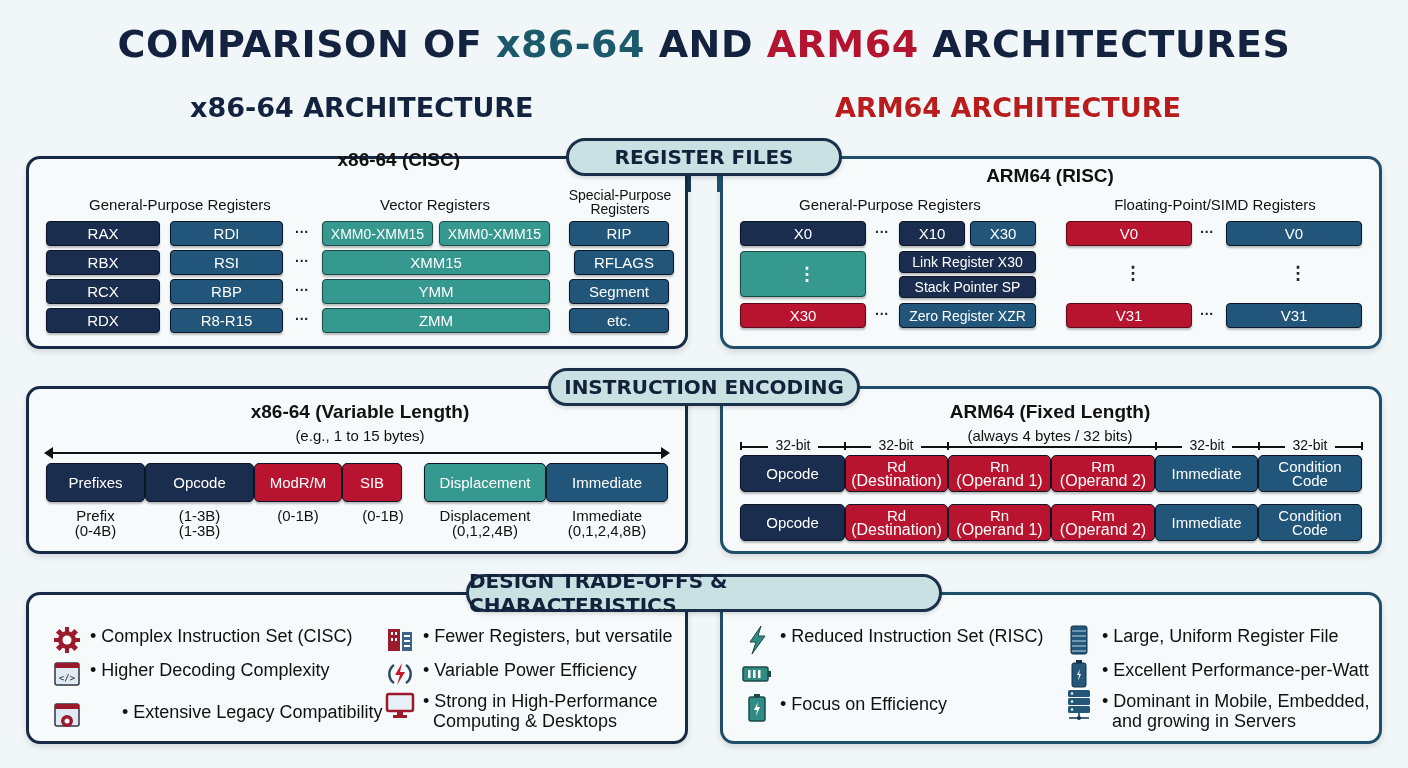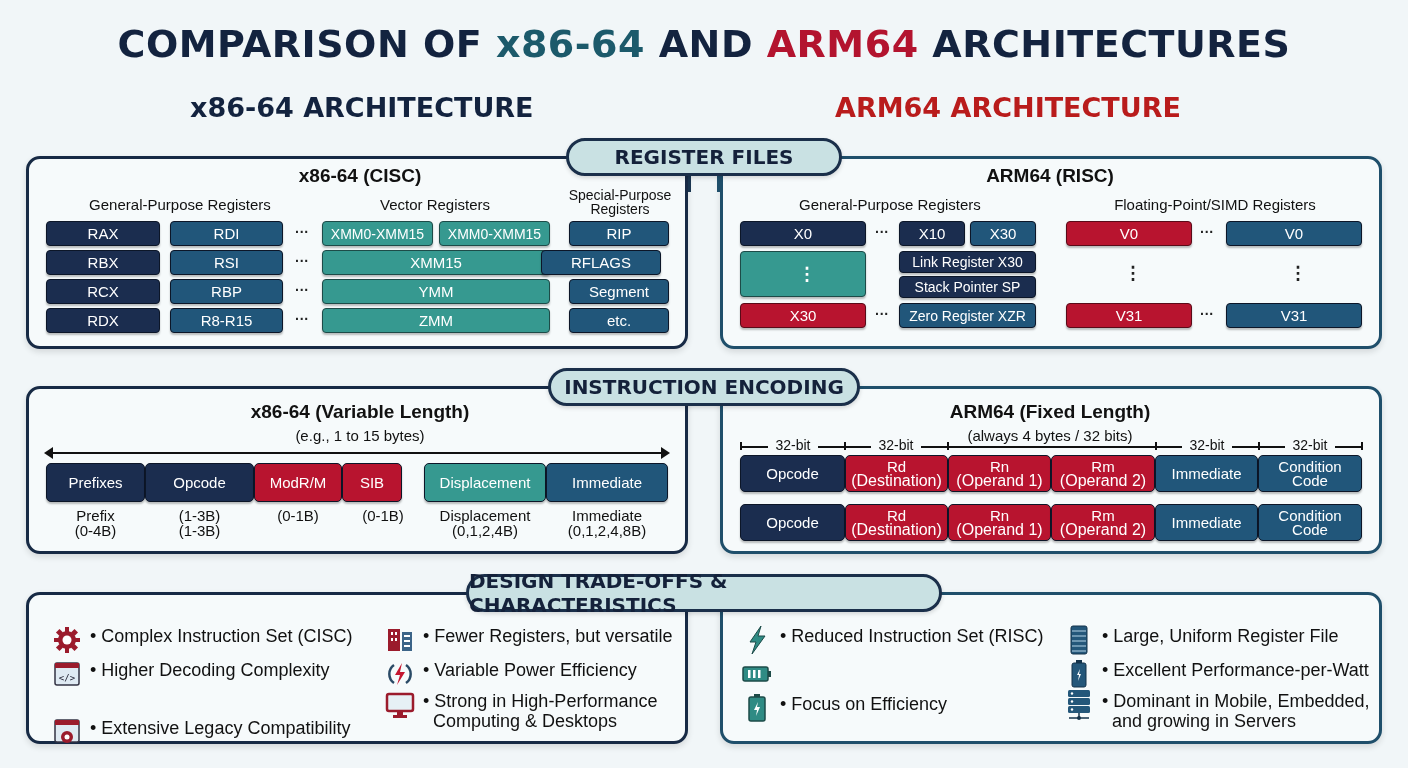--- a/index.html
+++ b/index.html
@@ -84,21 +84,21 @@
 </div>
 <div class="abs subtitle left">x86-64 ARCHITECTURE</div>
 <div class="abs subtitle right">ARM64 ARCHITECTURE</div>
 
 <div class="panel left" style="left:26px; top:156px; width:662px; height:193px;"></div>
 <div class="panel right" style="left:720px; top:156px; width:662px; height:193px;"></div>
 <div class="pill" style="left:566px; top:138px; width:276px;">REGISTER FILES</div>
 <div class="vline" style="left:688px; top:176px; height:16px;"></div>
 <div class="vline" style="left:717px; top:176px; height:16px; background:#1f4f6b;"></div>
 
-<div class="ptitle" style="left:260px; top:165px; width:200px;">x86-64 (CISC)</div>
+<div class="ptitle" style="left:260px; top:149px; width:200px;text-align:right;">x86-64 (CISC)</div>
 <div class="plabel" style="left:50px; top:197px; width:260px;">General-Purpose Registers</div>
 <div class="plabel" style="left:330px; top:197px; width:210px;">Vector Registers</div>
 <div class="plabel" style="left:556px; top:188px; width:128px; font-size:14px; line-height:14px;">
   <div>Special-Purpose</div>
   <div>Registers</div>
 </div>
 
 <div class="reg navy" style="left:46px; top:221px; width:114px;">RAX</div>
 <div class="reg navy" style="left:46px; top:250px; width:114px;">RBX</div>
 <div class="reg navy" style="left:46px; top:279px; width:114px;">RCX</div>
@@ -114,21 +114,21 @@
 <div class="dots" style="left:295px; top:282px;">···</div>
 <div class="dots" style="left:295px; top:311px;">···</div>
 
 <div class="reg teal" style="left:322px; top:221px; width:111px; font-size:14px;">XMM0-XMM15</div>
 <div class="reg teal" style="left:439px; top:221px; width:111px; font-size:14px;">XMM0-XMM15</div>
 <div class="reg teal" style="left:322px; top:250px; width:228px;">XMM15</div>
 <div class="reg teal" style="left:322px; top:279px; width:228px;">YMM</div>
 <div class="reg teal" style="left:322px; top:308px; width:228px;">ZMM</div>
 
 <div class="reg steel" style="left:569px; top:221px; width:100px;">RIP</div>
-<div class="reg steel" style="left:541px; top:250px; width:120px;">RFLAGS</div>
+<div class="reg steel" style="left:574px; top:250px; width:100px;">RFLAGS</div>
 <div class="reg steel" style="left:569px; top:279px; width:100px;">Segment</div>
 <div class="reg steel" style="left:569px; top:308px; width:100px;">etc.</div>
 
 <div class="ptitle" style="left:950px; top:165px; width:200px;">ARM64 (RISC)</div>
 <div class="plabel" style="left:760px; top:197px; width:260px;">General-Purpose Registers</div>
 <div class="plabel" style="left:1080px; top:197px; width:270px;">Floating-Point/SIMD Registers</div>
 
 <div class="reg navy" style="left:740px; top:221px; width:126px;">X0</div>
 <div class="reg teal" style="left:740px; top:251px; width:126px; height:46px;">
   <span class="vdots" style="position:static; color:#fff;">⋮</span>
@@ -293,21 +293,21 @@
 <div class="feat" style="left:52px; top:660px;">
   <span class="ico">
     <svg width="26" height="26" viewBox="0 0 26 26">
         <rect x="1" y="2" width="24" height="22" rx="2" fill="#dfeaf3" stroke="#334" stroke-width="1.5"></rect>
         <rect x="1" y="2" width="24" height="5" fill="#9b1b2c"></rect>
         <text x="13" y="20" font-size="9" text-anchor="middle" fill="#223" font-family="DejaVu Sans Mono, monospace">&lt;/&gt;</text>
       </svg>
   </span>
   <span class="txt">Higher Decoding Complexity</span>
 </div>
-<div class="feat" style="left:52px; top:718px;">
+<div class="feat" style="left:52px; top:702px;gap:32px;">
   <span class="ico">
     <svg width="26" height="28" viewBox="0 0 26 28">
         <rect x="1" y="2" width="24" height="22" rx="2" fill="#dfeaf3" stroke="#334" stroke-width="1.5"></rect>
         <rect x="1" y="2" width="24" height="5" fill="#9b1b2c"></rect>
         <circle cx="13" cy="19" r="6" fill="#9b1b2c"></circle>
         <circle cx="13" cy="19" r="2.5" fill="#fff"></circle>
       </svg>
   </span>
   <span class="txt">Extensive Legacy Compatibility</span>
 </div>

